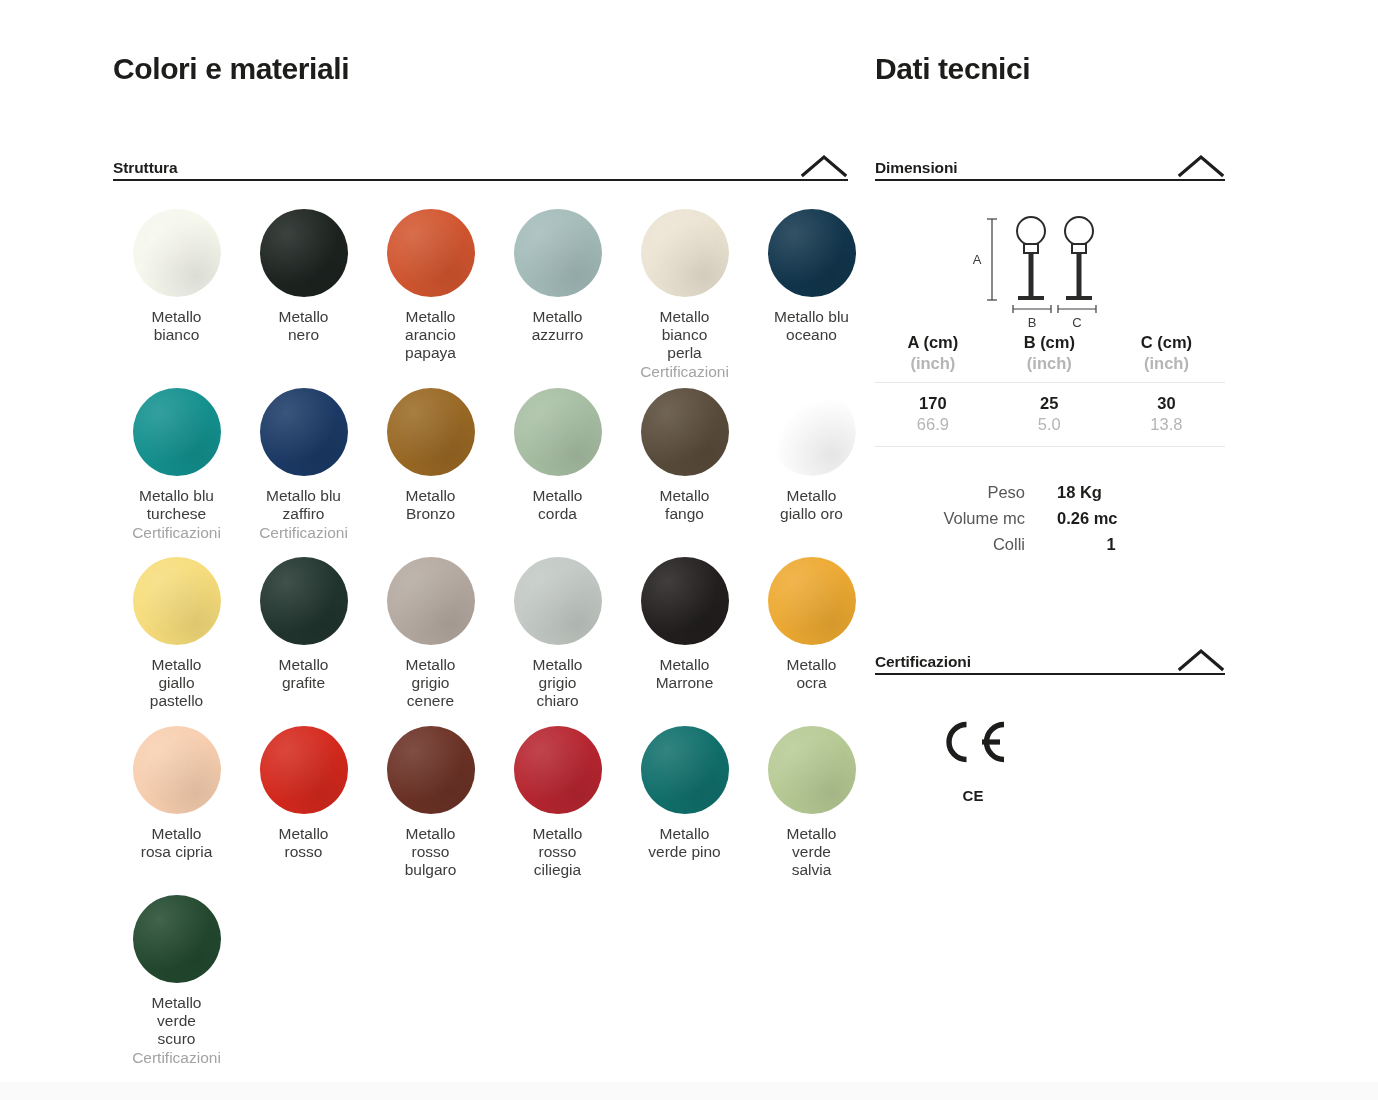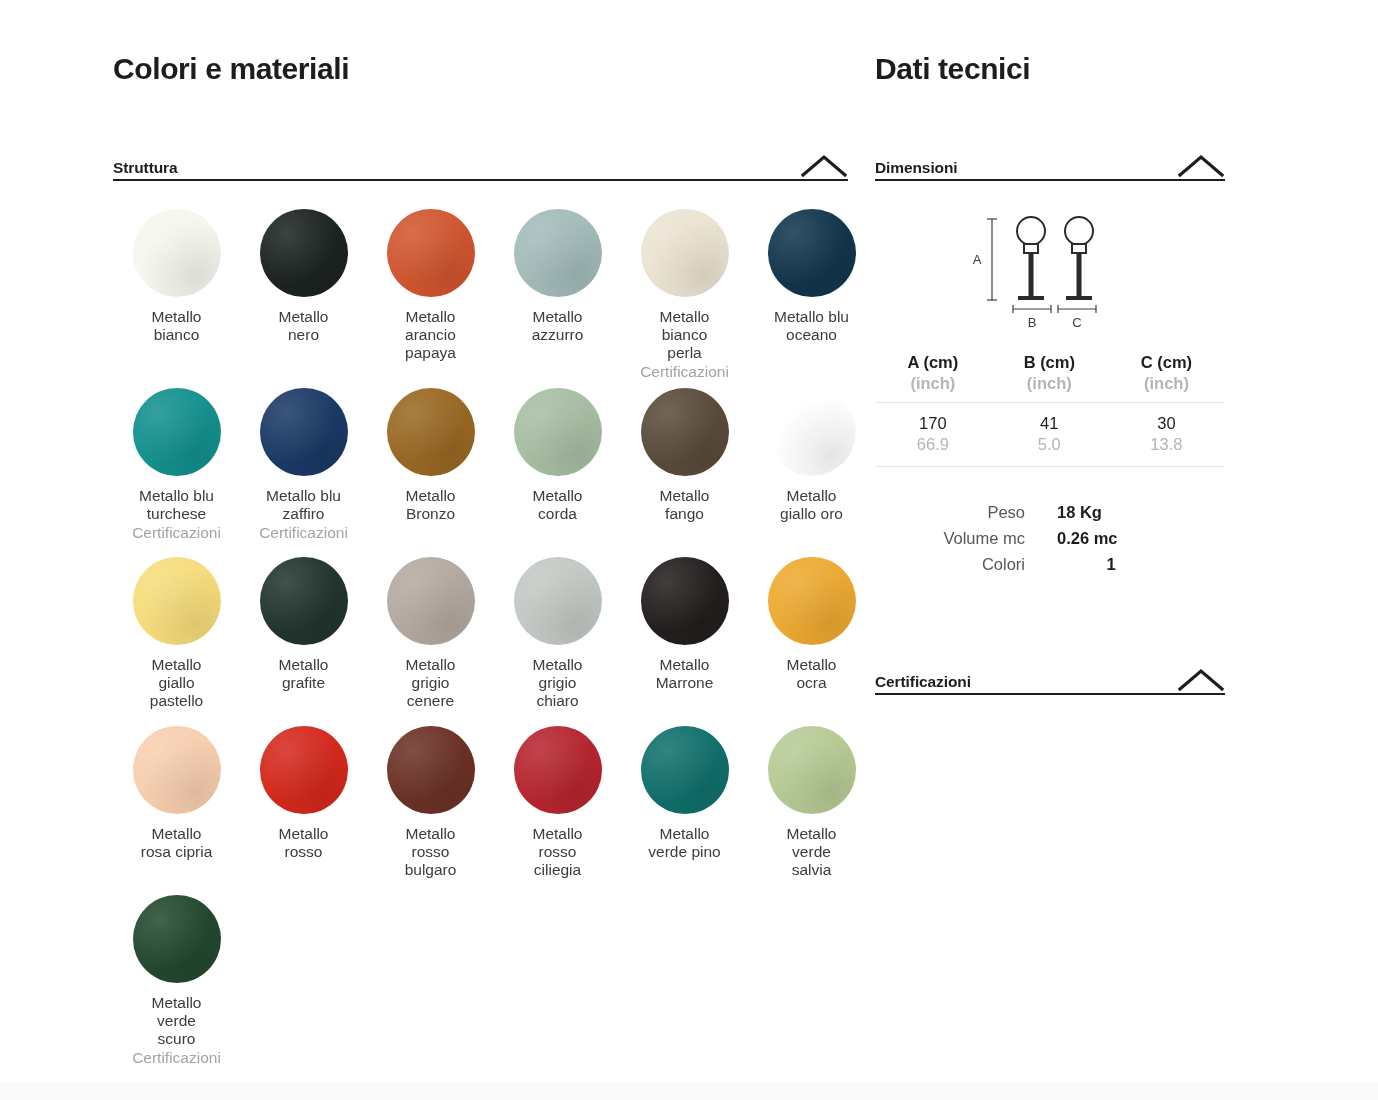--- a/index.html
+++ b/index.html
@@ -122,21 +122,20 @@
 
   
   .dim-figure {
     margin-top: 26px;
     display: flex;
     justify-content: center;
   }
 
   
   .dim-table {
-    margin-top: 20px;
     width: 100%;
     border-collapse: collapse;
   }
   .dim-table th, .dim-table td {
     text-align: center;
     padding: 0;
   }
   .dim-th-inner {
     padding-bottom: 8px;
   }
@@ -149,21 +148,21 @@
   .dim-th-sub {
     font-size: 16.5px;
     color: #b5b5b5;
     line-height: 1.3;
   }
   .dim-table thead tr { border-bottom: 1px solid #e6e6e6; }
   .dim-table tbody tr { border-bottom: 1px solid #e6e6e6; }
   .dim-td-inner { padding-top: 10px; padding-bottom: 11px; }
   .dim-val-main {
     font-size: 16.5px;
-    font-weight: normal;
+    font-weight: bold;
     color: #1d1d1b;
     line-height: 1.25;
   }
   .dim-val-sub {
     font-size: 16.5px;
     color: #b5b5b5;
     line-height: 1.3;
   }
 
   
@@ -434,21 +433,21 @@
         <tbody>
           <tr id="dim-value-row">
               <td>
                 <div class="dim-td-inner">
                   <div class="dim-val-main">170</div>
                   <div class="dim-val-sub">66.9</div>
                 </div>
               </td>
               <td>
                 <div class="dim-td-inner">
-                  <div class="dim-val-main">41</div>
+                  <div class="dim-val-main">25</div>
                   <div class="dim-val-sub">5.0</div>
                 </div>
               </td>
               <td>
                 <div class="dim-td-inner">
                   <div class="dim-val-main">30</div>
                   <div class="dim-val-sub">13.8</div>
                 </div>
               </td>
             </tr>
@@ -459,37 +458,47 @@
         <div class="vol-rows" id="vol-rows">
             <div class="vol-row">
               <div class="vol-key">Peso</div>
               <div class="vol-val">18 Kg</div>
             </div>
             <div class="vol-row">
               <div class="vol-key">Volume mc</div>
               <div class="vol-val">0.26 mc</div>
             </div>
             <div class="vol-row">
-              <div class="vol-key">Colori</div>
+              <div class="vol-key">Colli</div>
               <div class="vol-val center">1</div>
             </div>
           </div>
       </div>
     </div>
 
     <div class="accordion cert-accordion">
       <div class="accordion-head">
         <span class="accordion-label">Certificazioni</span>
         <span class="chev">
           <svg width="48" height="26" viewBox="0 0 48 26" aria-hidden="true">
             <path d="M3 22 L24 4 L45 22" fill="none" stroke="#1d1d1b" stroke-width="3.2" stroke-linecap="square" stroke-linejoin="miter"></path>
           </svg>
         </span>
       </div>
 
       <div class="cert-body">
+        <div class="cert-item">
+          <div class="cert-glyph">
+            <svg width="74" height="46" viewBox="0 0 74 46" aria-hidden="true">
+              <path d="M30.5 5.5 A17.5 17.5 0 1 0 30.5 40.5" fill="none" stroke="#1d1d1b" stroke-width="5.4"></path>
+              <path d="M68 5.5 A17.5 17.5 0 1 0 68 40.5" fill="none" stroke="#1d1d1b" stroke-width="5.4"></path>
+              <rect x="46" y="20.4" width="18" height="5.2" fill="#1d1d1b"></rect>
+            </svg>
+          </div>
+          <div class="cert-caption">CE</div>
+        </div>
 
       </div>
     </div>
   </div>
 
   <div class="bottom-band"></div>
 </div>
 
 </body></html>

